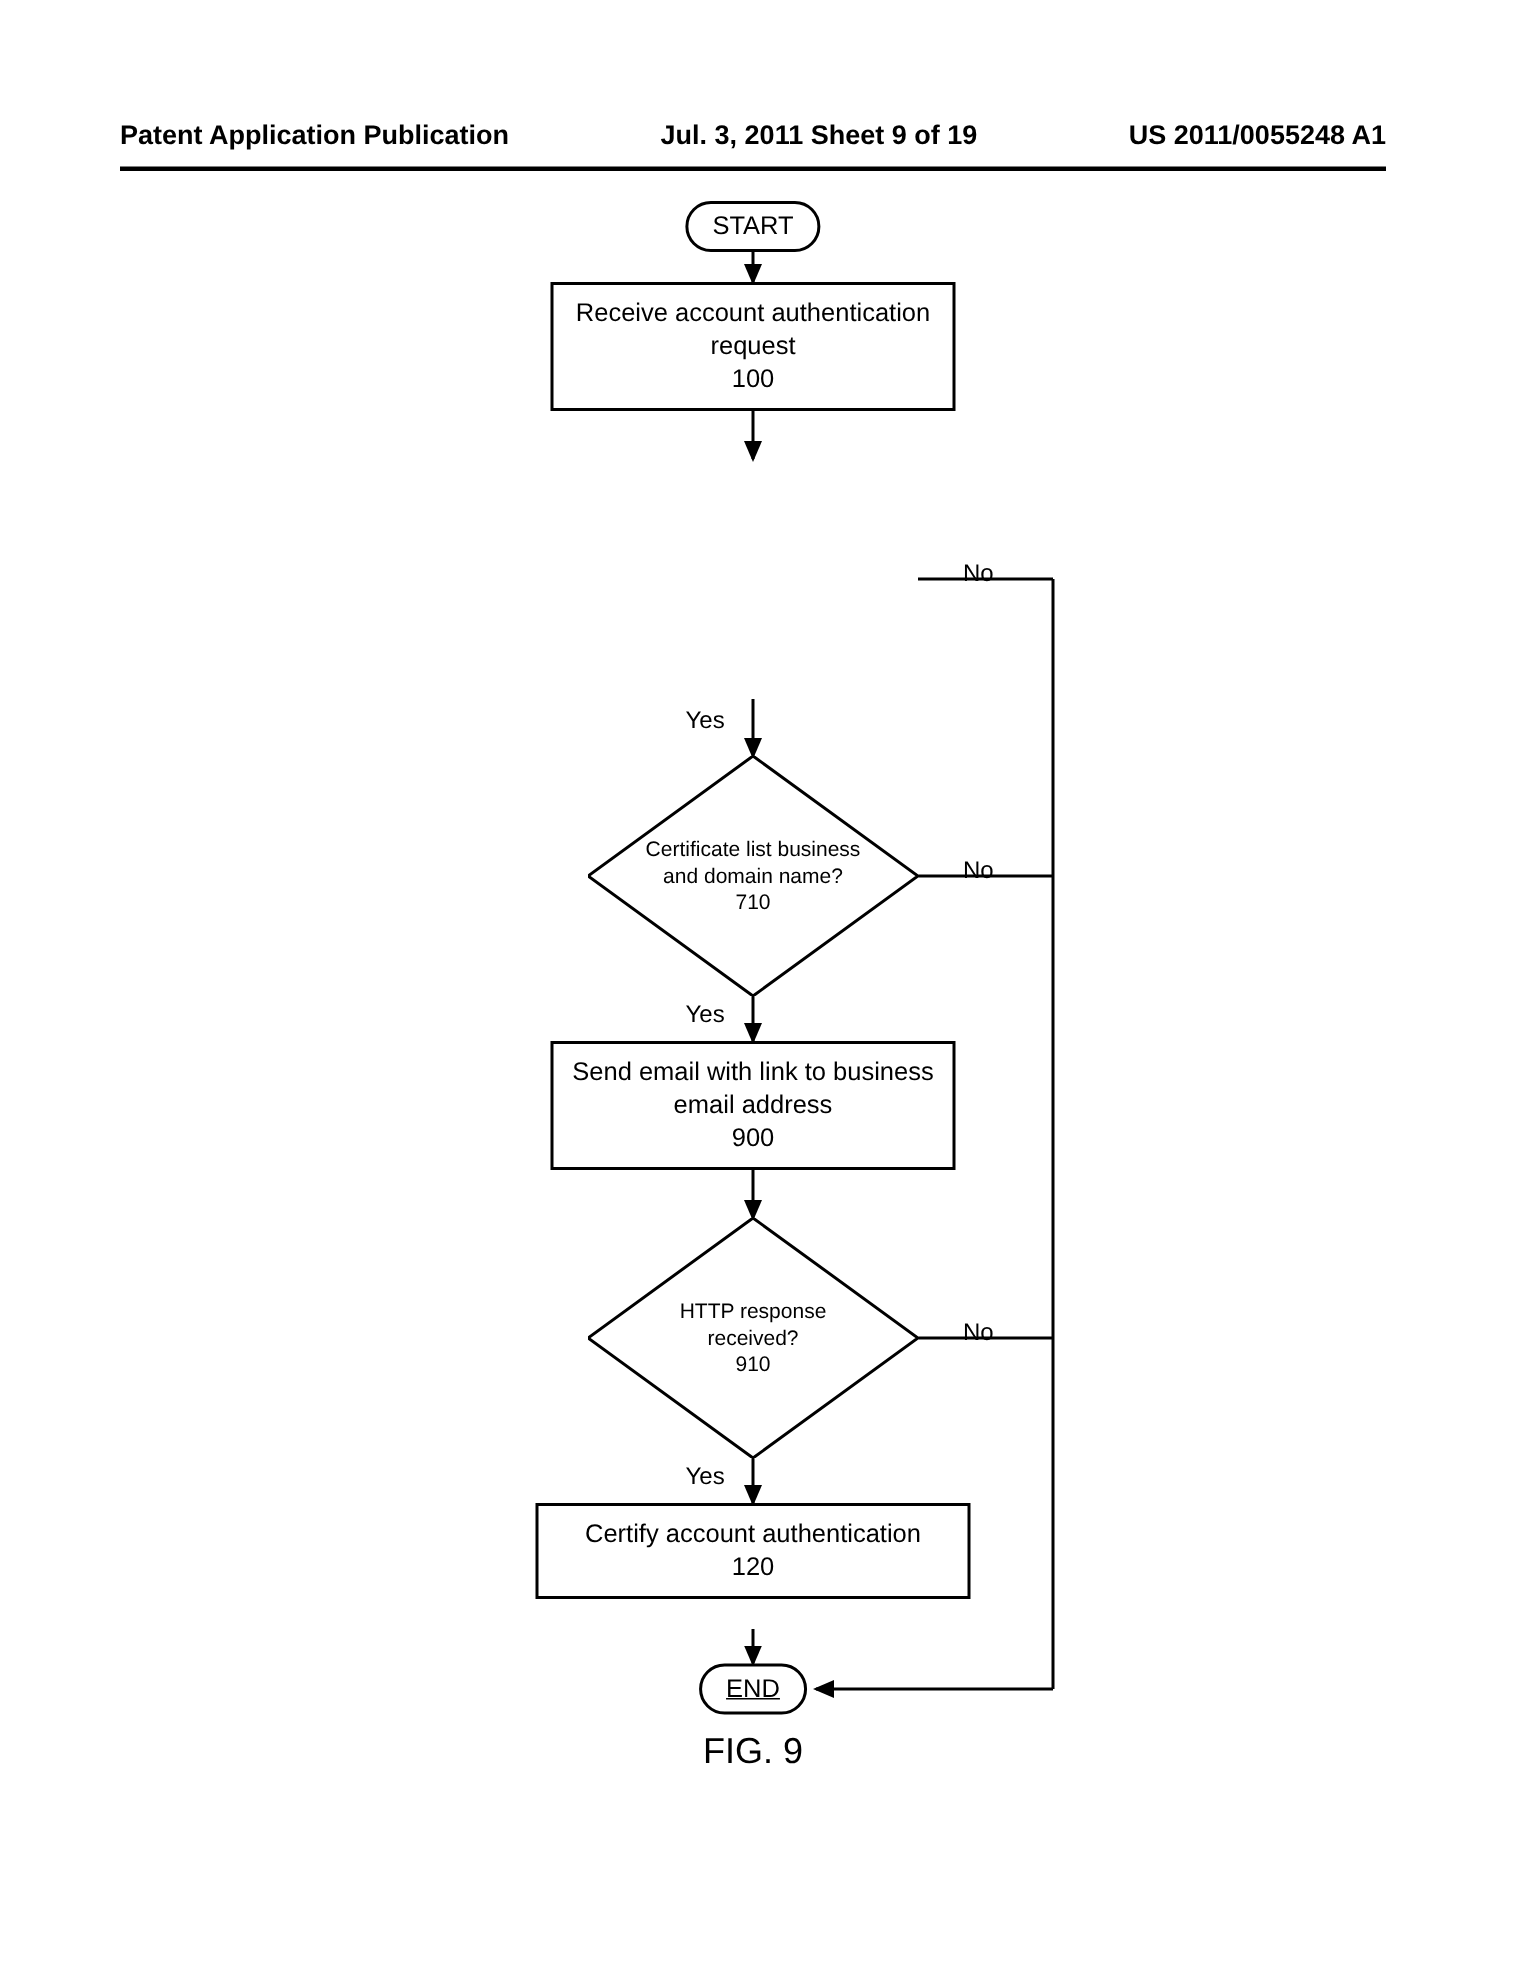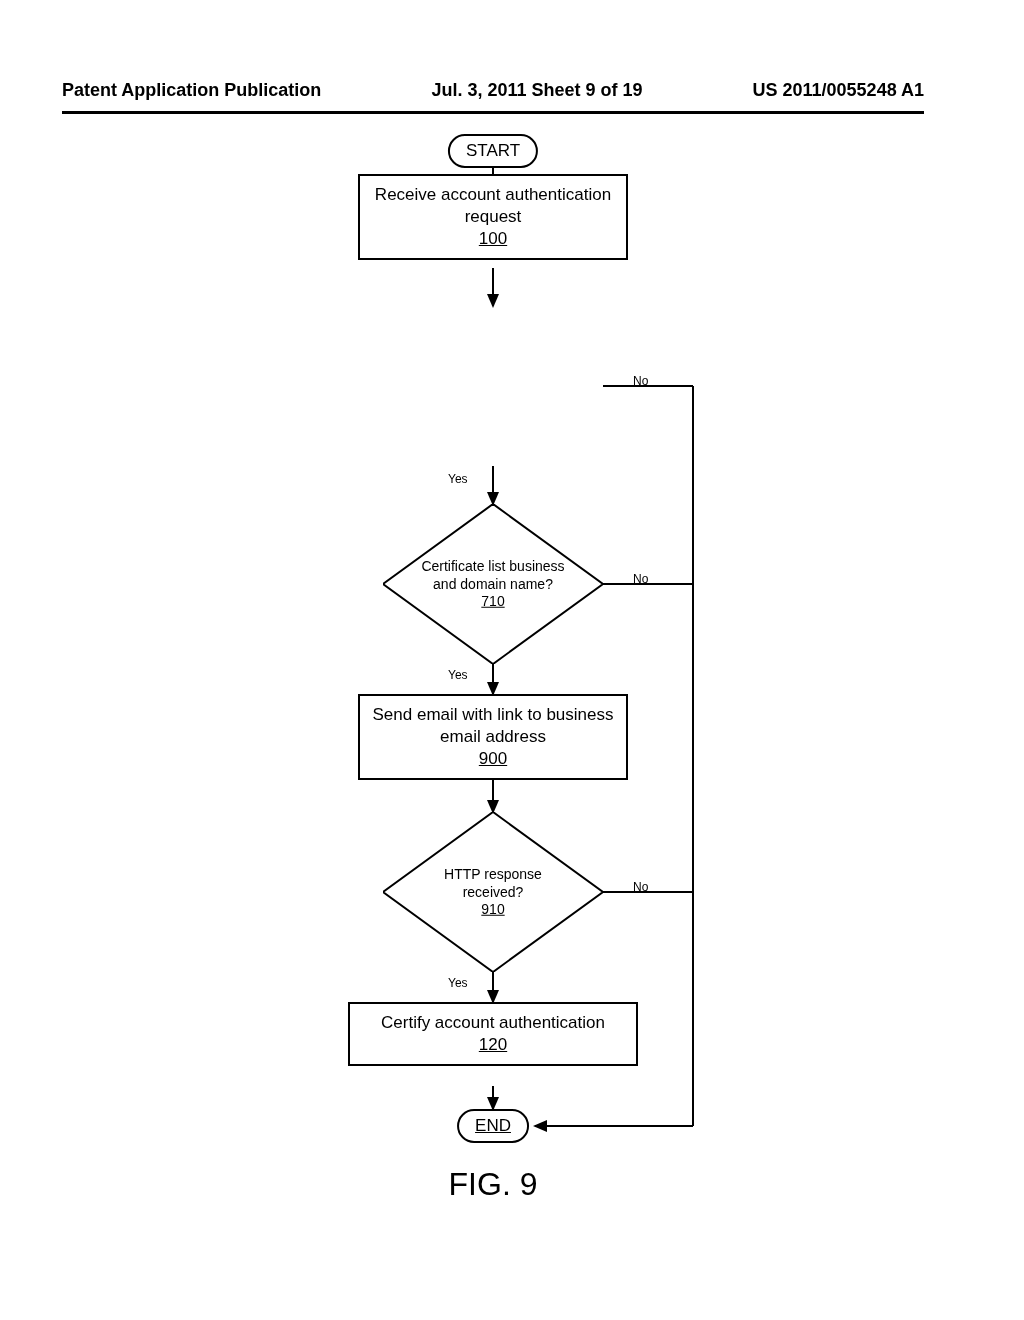--- a/index.html
+++ b/index.html
@@ -7,21 +7,21 @@
     font-family: Arial, Helvetica, sans-serif;
     background: #fff;
     width: 1024px;
     height: 1320px;
     position: relative;
   }
   .page {
     width: 1024px;
     height: 1320px;
     position: relative;
-    padding: 80px 100px 60px 62px;
+    padding: 80px 100px 60px 80px;
   }
   .header {
     display: flex;
     justify-content: space-between;
     font-weight: bold;
     font-size: 18px;
     margin-bottom: 10px;
   }
   .rule {
     border: none;
@@ -55,21 +55,21 @@
     transform: translateX(-50%);
     border: 2px solid #000;
     width: 270px;
     text-align: center;
     padding: 8px 10px;
     font-size: 17px;
     line-height: 1.3;
     background: #fff;
   }
   .process.wide { width: 290px; }
-  .ref { text-decoration: underline; }
+  .ref { }
   .diamond-wrap {
     position: absolute;
     left: 50%;
     transform: translateX(-50%);
     width: 220px;
     height: 160px;
   }
   .diamond-svg {
     position: absolute;
     top: 0; left: 0;
@@ -79,26 +79,26 @@
     position: absolute;
     top: 50%; left: 50%;
     transform: translate(-50%, -50%);
     text-align: center;
     font-size: 14px;
     line-height: 1.25;
     width: 150px;
   }
   .label {
     position: absolute;
-    font-size: 12px;
+    font-size: 16px;
   }
   .fig-caption {
     text-align: center;
-    font-size: 32px;
-    margin-top: 12px;
+    font-size: 24px;
+    margin-top: 0;
   }
 </style>
 </head>
 <body>
 
 <div class="page">
 
   <div class="header">
     <span>Patent Application Publication</span>
     <span>Jul. 3, 2011  Sheet 9 of 19</span>
@@ -137,21 +137,21 @@
 
       <line x1="460" y1="252" x2="460" y2="992" stroke="#000" stroke-width="2"></line>
 
       <line x1="460" y1="992" x2="302" y2="992" stroke="#000" stroke-width="2" marker-end="url(#arrow)"></line>
     </svg>
 
     <div class="terminator" style="top:0;text-align:right;">
       <span>START</span>
     </div>
 
-    <div class="process" style="top:40px;">
+    <div class="process" style="top:54px;">
       <span>Receive account authentication request</span><br>
       <span class="ref">100</span>
     </div>
 
     <span class="label" style="top:240px; left:400px;">No</span>
     <span class="label" style="top:338px; left:215px;">Yes</span>
 
     <div class="diamond-wrap" style="top:370px;">
       <svg class="diamond-svg" viewBox="0 0 220 160">
         <polygon points="110,0 220,80 110,160 0,80" fill="#fff" stroke="#000" stroke-width="2"></polygon>

